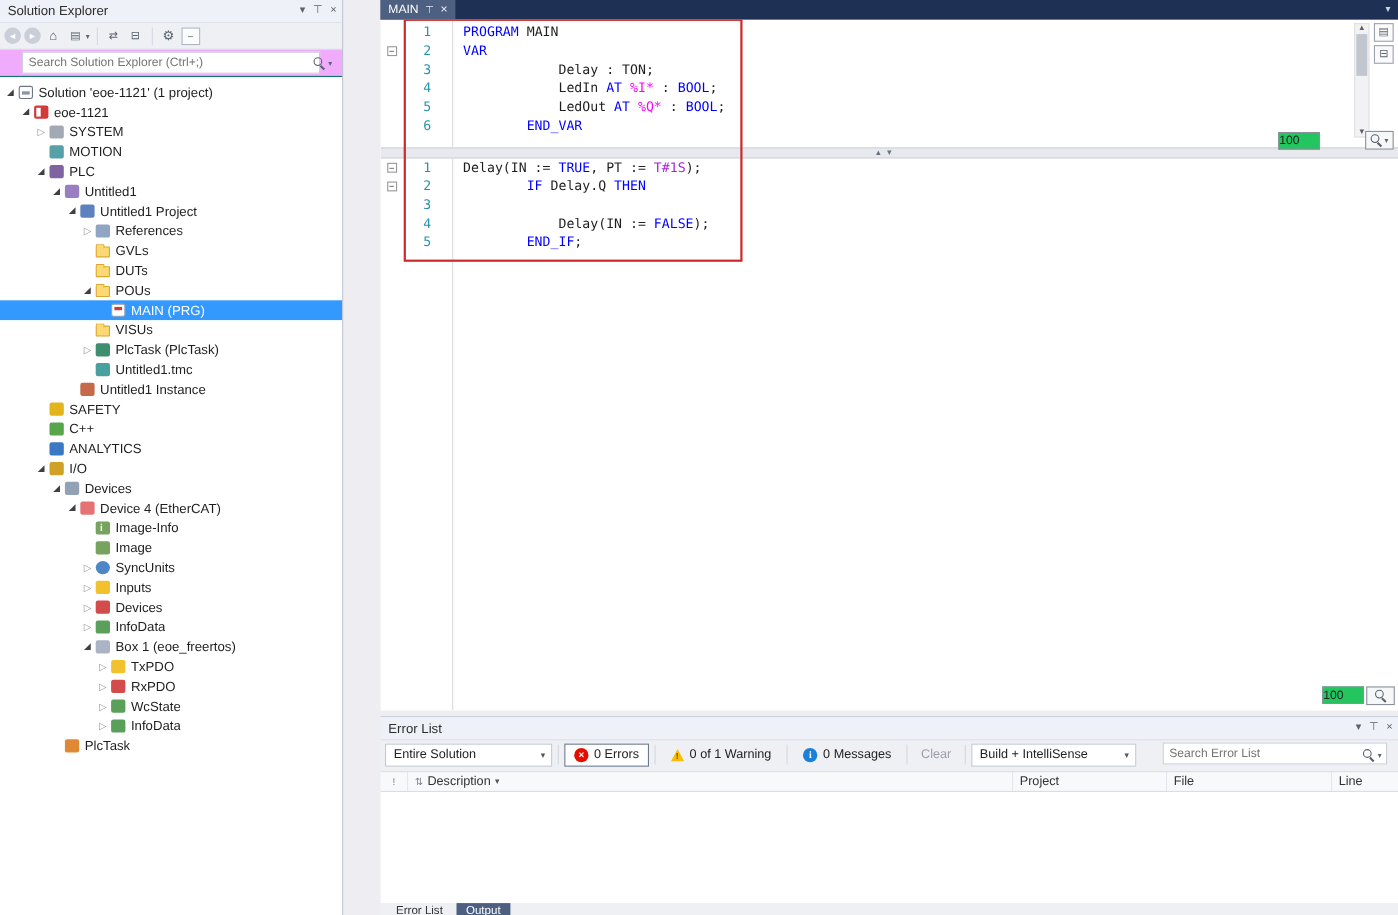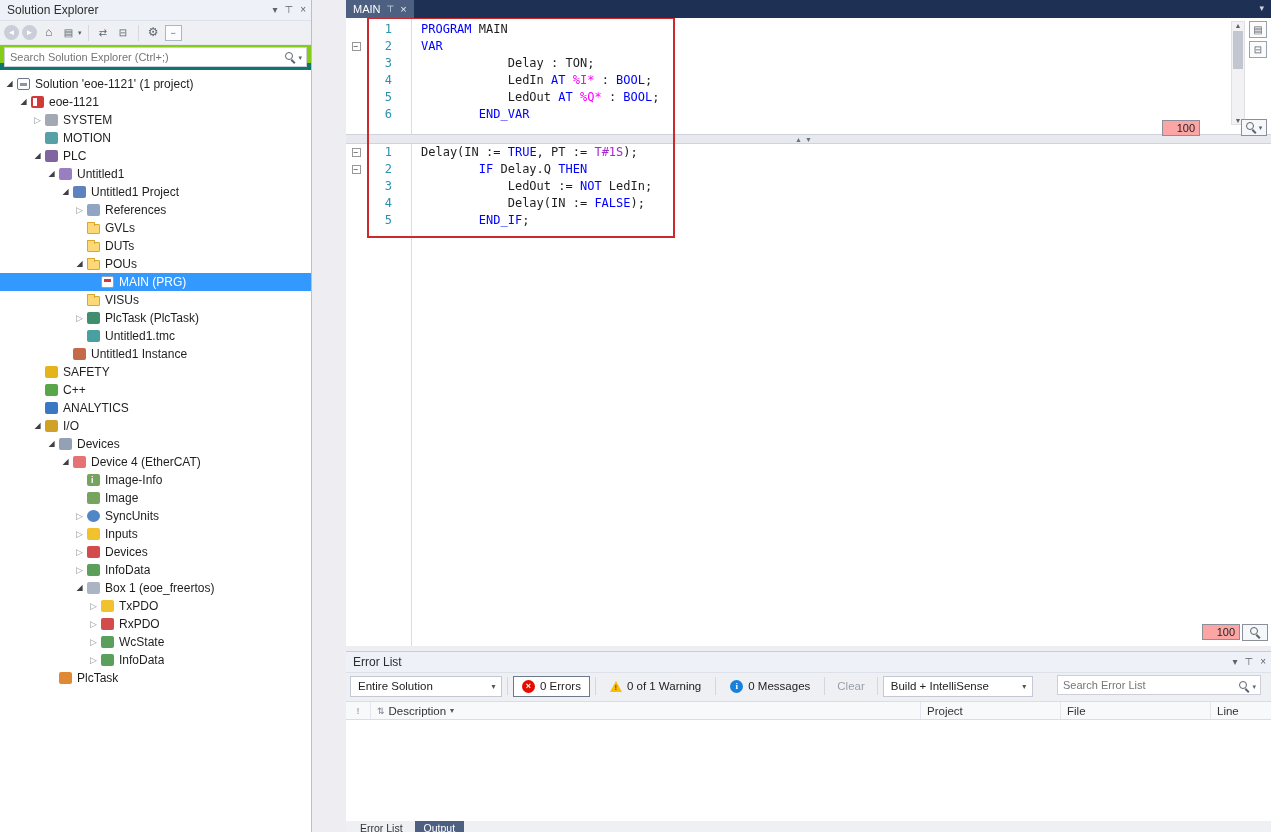--- a/index.html
+++ b/index.html
@@ -12,21 +12,21 @@
   .panel-title{height:21px;background:#eef1f7;display:flex;align-items:center;padding:0 5px 0 7px;font-size:12px;color:#2d2d2d;border-bottom:1px solid #dde1ea;flex:none}
   .title-icons{margin-left:auto;display:flex;gap:7px;align-items:center;color:#5b6470}
   .tbi{font-size:10px;line-height:10px;cursor:default}
   .se-toolbar{height:24px;background:#eef0f4;display:flex;align-items:center;gap:3px;padding:0 4px;border-bottom:1px solid #e3e6ec;flex:none}
   .circ{width:15px;height:15px;border-radius:50%;background:#c9ced8;color:#fff;font-size:8px;line-height:15px;text-align:center}
   .tico{font-size:12px;color:#5b6470;width:17px;text-align:center;line-height:17px}
   .tico.small{font-size:10px}
   .mini-chev{font-size:7px;color:#5b6470;margin-left:-2px}
   .tsep{width:1px;height:16px;background:#d5d9e2;margin:0 3px}
   .toggle-box{width:17px;height:16px;border:1px solid #aeb6c4;background:#fbfcfe;color:#5b6470;font-size:9px;text-align:center;line-height:14px}
-  .se-search{height:25px;background:#84cc16;padding:2px 4px;border-bottom:7px solid #0f766e;position:relative;flex:none}
+  .se-search{height:25px;background:#f0abfc;padding:2px 20px;border-bottom:1px solid #0f766e;position:relative;flex:none}
   .se-search input,.el-search input{width:100%;height:20px;border:1px solid #cccedb;font-size:11px;padding:0 34px 0 5px;color:#555;background:#fff;outline:none;font-family:"Liberation Sans",sans-serif}
   .search-icons{position:absolute;right:9px;top:7px;display:flex;align-items:center;gap:4px}
   .mag{position:relative;width:11px;height:11px;display:inline-block}
   .mag::before{content:'';position:absolute;left:0;top:0;width:6px;height:6px;border:1.5px solid #5b6470;border-radius:50%}
   .mag::after{content:'';position:absolute;left:7px;top:7px;width:4.5px;height:1.5px;background:#5b6470;transform:rotate(45deg);transform-origin:0 0}
   #se-tree{flex:1;overflow:hidden;padding-top:5px;background:#fff}
   .tree-row{height:18px;display:flex;align-items:center;white-space:nowrap;font-size:12px;color:#1e1e1e}
   .tree-row.selected{background:#3399ff;color:#fff}
   .indent{flex:none;display:inline-block}
   .arrow{width:13px;flex:none;text-align:center;font-size:8px;color:#3f3f46;line-height:18px}
@@ -94,21 +94,21 @@
   .tok-pl{color:#1e1e1e}
   .tok-addr{color:#ff00ff}
   .tok-time{color:#a826d6}
   .splitter{position:absolute;left:0;right:0;top:116px;height:10px;background:#e7e9ef;border-top:1px solid #cfd3dc;border-bottom:1px solid #cfd3dc}
   .grips{position:absolute;left:449px;top:0;font-size:7px;color:#6b7280;letter-spacing:3px;line-height:9px}
   #annotation-box{position:absolute;left:21px;top:-1px;width:308px;height:221px;border:2px solid #cc2a2a;pointer-events:none;z-index:6}
   .vscroll{position:absolute;right:26px;top:3px;width:14px;height:104px;background:#f2f2f4;border:1px solid #e0e0e4;display:flex;flex-direction:column;align-items:center;font-size:7px;color:#606060;z-index:3}
   .sthumb{width:10px;height:38px;background:#c2c6cf;margin-top:2px}
   .sfill{flex:1}
   .micon{position:absolute;right:4px;width:18px;height:17px;border:1px solid #9aa2b0;background:#fbfbfc;color:#5b6470;font-size:10px;text-align:center;line-height:15px;z-index:3}
-  .zoombox{position:absolute;width:38px;height:16px;border:1px solid #8a8f9a;background:#fca5a5;font:11px/14px "Liberation Sans",sans-serif;text-align:right;padding-right:4px;color:#222;z-index:4}
+  .zoombox{position:absolute;width:38px;height:16px;border:1px solid #8a8f9a;background:#22c55e;font:11px/14px "Liberation Sans",sans-serif;padding-right:4px;color:#222;z-index:4}
   .zoomag{position:absolute;width:26px;height:17px;border:1px solid #8a8f9a;background:#f6f7f9;display:flex;align-items:center;justify-content:center;gap:2px;z-index:4}
   .zoomag .mchev{font-size:7px;color:#5b6470}
   #decl-zoom{right:71px;top:102px}
   #decl-mag{right:4px;top:101px}
   #impl-zoom{right:31px;bottom:6px}
   #impl-mag{right:3px;bottom:5px}
 
   
   #error-panel{position:absolute;left:346px;top:651px;width:925px;height:181px;background:#eef0f4;display:flex;flex-direction:column;border-top:1px solid #c6ccd8}
   .el-toolbar{height:26px;display:flex;align-items:center;gap:2px;padding:0 4px;flex:none}
@@ -458,21 +458,20 @@
             <div class="code-row">
               <span class="fold">
                 <span class="fold-box">−</span>
               </span>
               <span class="lnum">2</span>
               <span class="ctext"><span class="tok-pl">        </span><span class="tok-kw">IF</span><span class="tok-pl"> Delay.Q </span><span class="tok-kw">THEN</span></span>
             </div>
             <div class="code-row">
               <span class="fold"></span>
               <span class="lnum">3</span>
-              <span class="ctext"><span class="tok-pl">            LedOut := </span><span class="tok-kw">NOT</span><span class="tok-pl"> LedIn;</span></span>
             </div>
             <div class="code-row">
               <span class="fold"></span>
               <span class="lnum">4</span>
               <span class="ctext"><span class="tok-pl">            Delay(IN := </span><span class="tok-kw">FALSE</span><span class="tok-pl">);</span></span>
             </div>
             <div class="code-row">
               <span class="fold"></span>
               <span class="lnum">5</span>
               <span class="ctext"><span class="tok-pl">        </span><span class="tok-kw">END_IF</span><span class="tok-pl">;</span></span>

